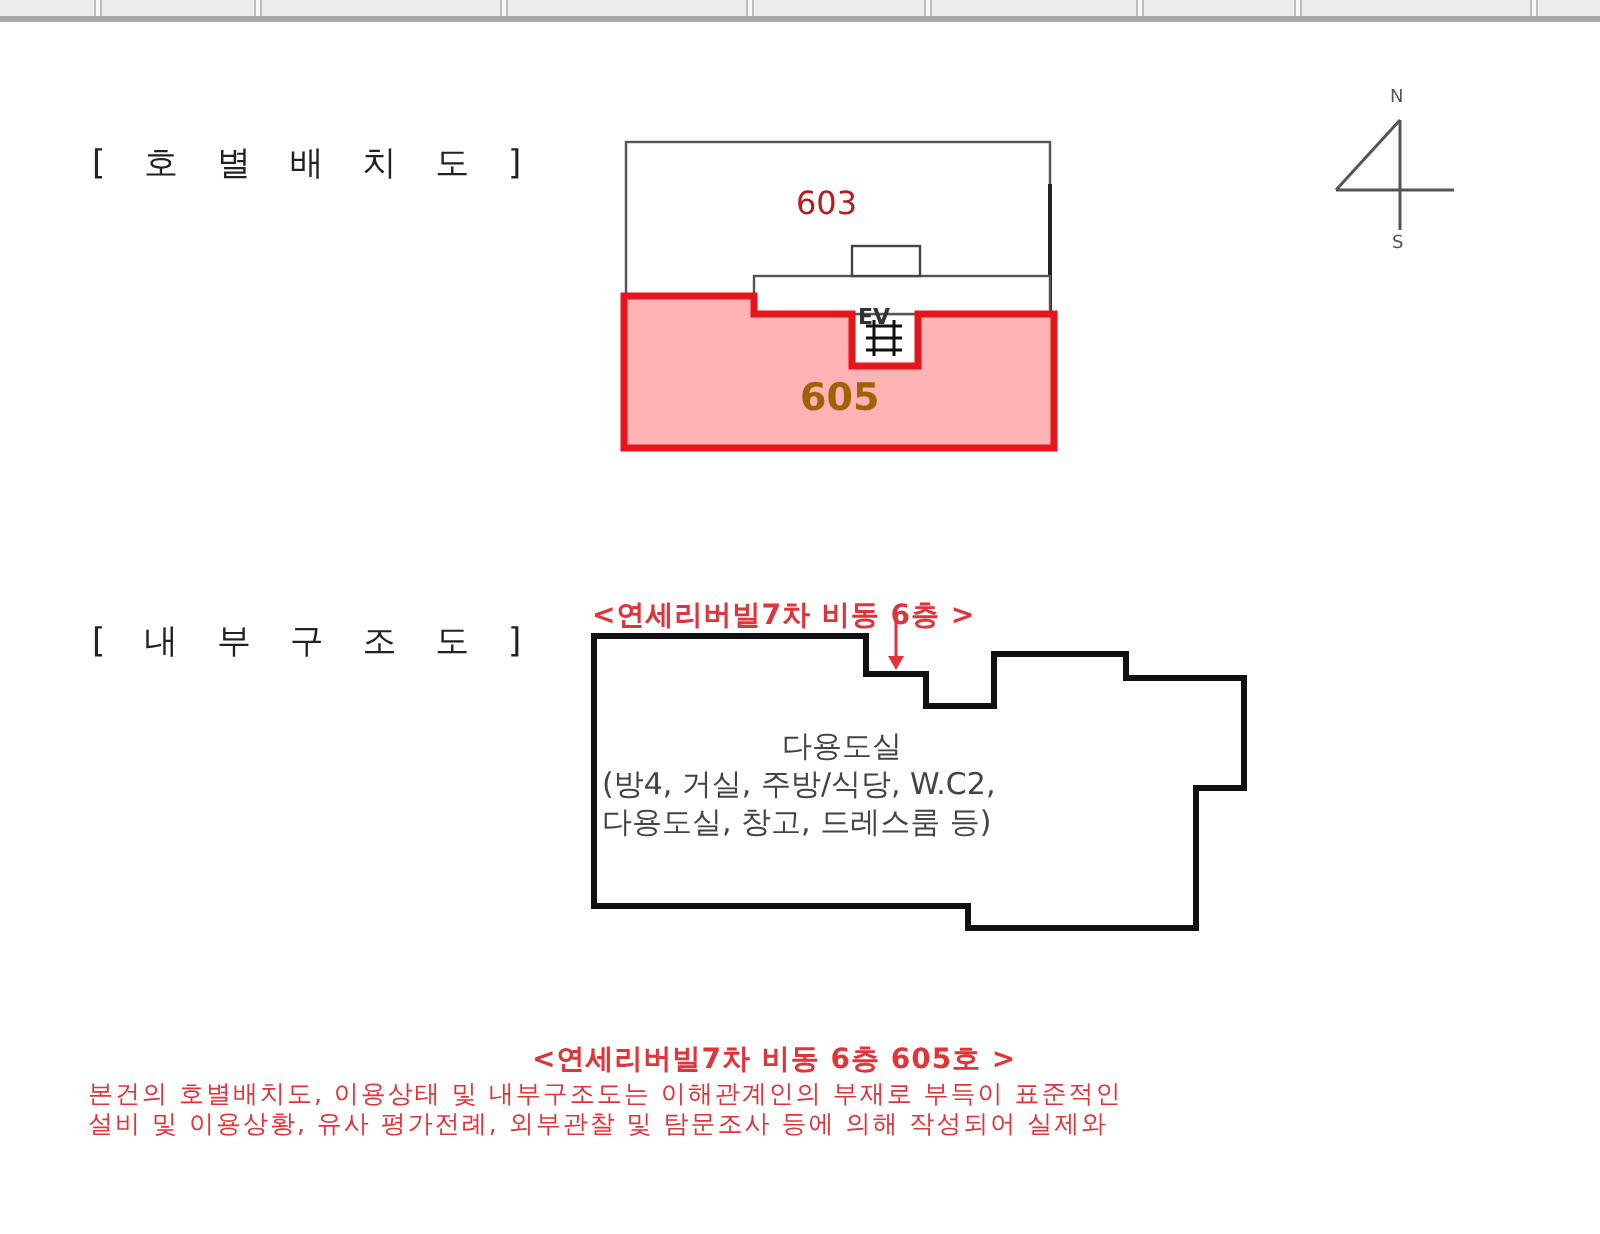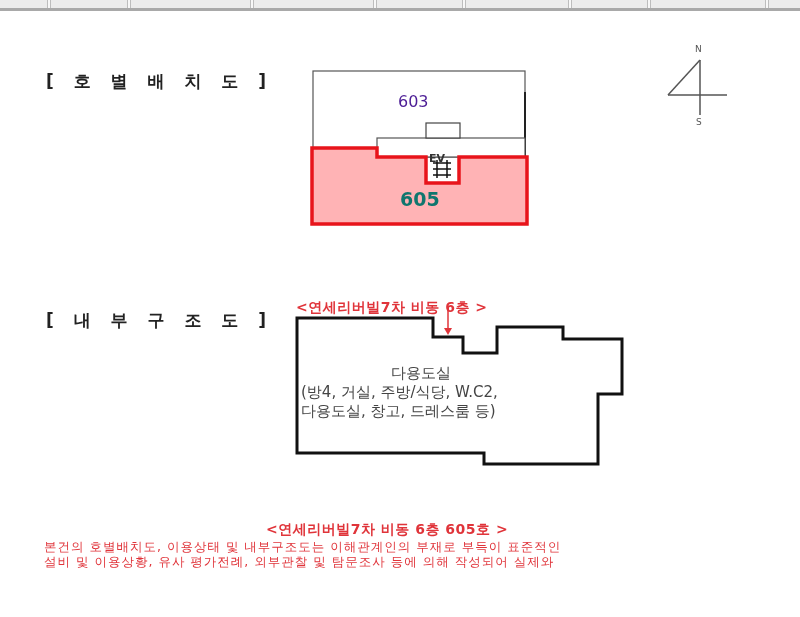--- a/index.html
+++ b/index.html
@@ -11,21 +11,21 @@
   .topbar {
     position: absolute; left: 0; top: 0; width: 800px; height: 8px;
     background: #ececec; border-bottom: 3px solid #a9a9a9;
   }
   .topbar .sep {
     position: absolute; top: 0; width: 2px; height: 8px;
     border-left: 1px solid #bdbdbd; border-right: 1px solid #bdbdbd;
     background: #f7f7f7;
   }
   .section-title {
-    position: absolute; font-weight: bold; font-size: 17px; color: #222;
+    position: absolute; font-weight: normal; font-size: 17px; color: #222;
     letter-spacing: 7px; white-space: nowrap;
   }
   .caption {
     position: absolute; color: #e0343a; font-weight: bold; font-size: 14px;
     white-space: nowrap; letter-spacing: 0.5px;
   }
   .disclaimer {
     position: absolute; left: 44px; top: 539px; width: 730px;
     color: #e0343a; font-size: 12.5px; line-height: 15px; letter-spacing: 1px;
   }
@@ -88,23 +88,23 @@
   <g>
     <path d="M297 318 L433 318 L433 337 L463 337 L463 353 L497 353 L497 327 L563 327 L563 339 L622 339 L622 394 L598 394 L598 464 L484 464 L484 453 L297 453 Z" fill="#ffffff" stroke="#111" stroke-width="3"></path>
   </g>
 
   <g>
     <line x1="448" y1="307" x2="448" y2="330" stroke="#e0343a" stroke-width="1.5"></line>
     <path d="M444 328 L448 335 L452 328 Z" fill="#e0343a"></path>
   </g>
 </svg>
 
-<div style="position:absolute; left:398px; top:92px; font-size:16px; color:#4c1d95;">603</div>
+<div style="position:absolute; left:398px; top:92px; font-size:16px; color:#b91c1c;">603</div>
 <div style="position:absolute; left:429px; top:124px; font-size:11px; font-weight:bold; color:#333;margin-top:28px;">EV</div>
-<div style="position:absolute; left:400px; top:188px; font-size:19px; font-weight:bold; color:#0f766e;">605</div>
+<div style="position:absolute; left:400px; top:188px; font-size:19px; font-weight:bold; color:#a16207;">605</div>
 <div style="position:absolute; left:695px; top:44px; font-size:9px; color:#555;">N</div>
 <div style="position:absolute; left:696px; top:117px; font-size:9px; color:#555;">S</div>
 
 <div class="caption" style="left:296px; top:251px;margin-top:48px;">&lt;연세리버빌7차 비동 6층 &gt;</div>
 
 <div class="section-title" style="left:46px; top:309px;">[ 내 부 구 조 도 ]</div>
 
 <div class="struct-text" style="left:391px; top:364px;">다용도실</div>
 <div class="struct-text" style="left:301px; top:383px;">(방4, 거실, 주방/식당, W.C2,</div>
 <div class="struct-text" style="left:301px; top:402px;">다용도실, 창고, 드레스룸 등)</div>

